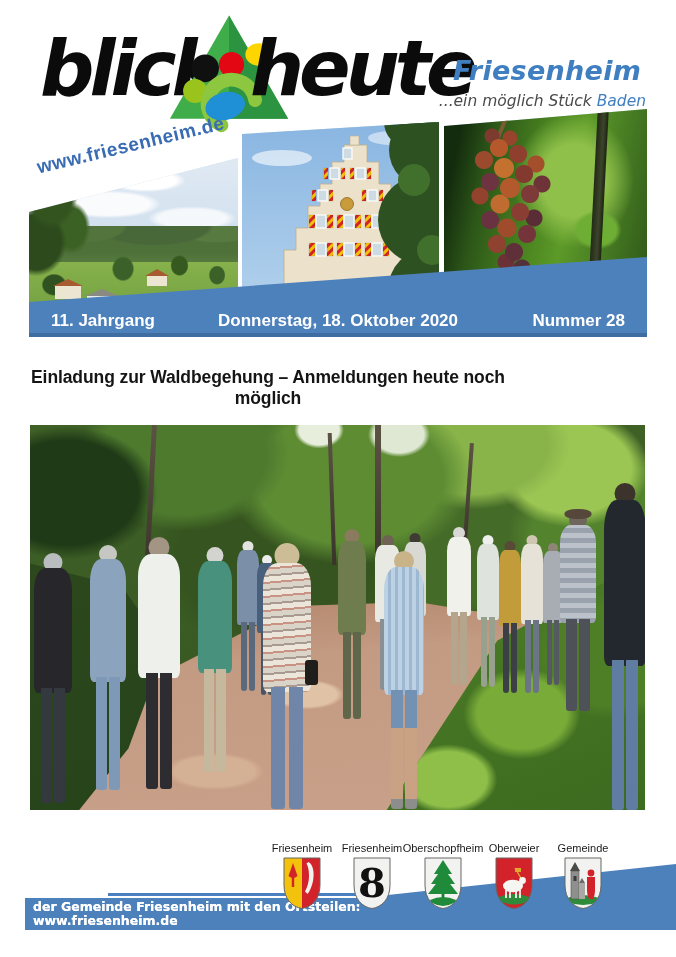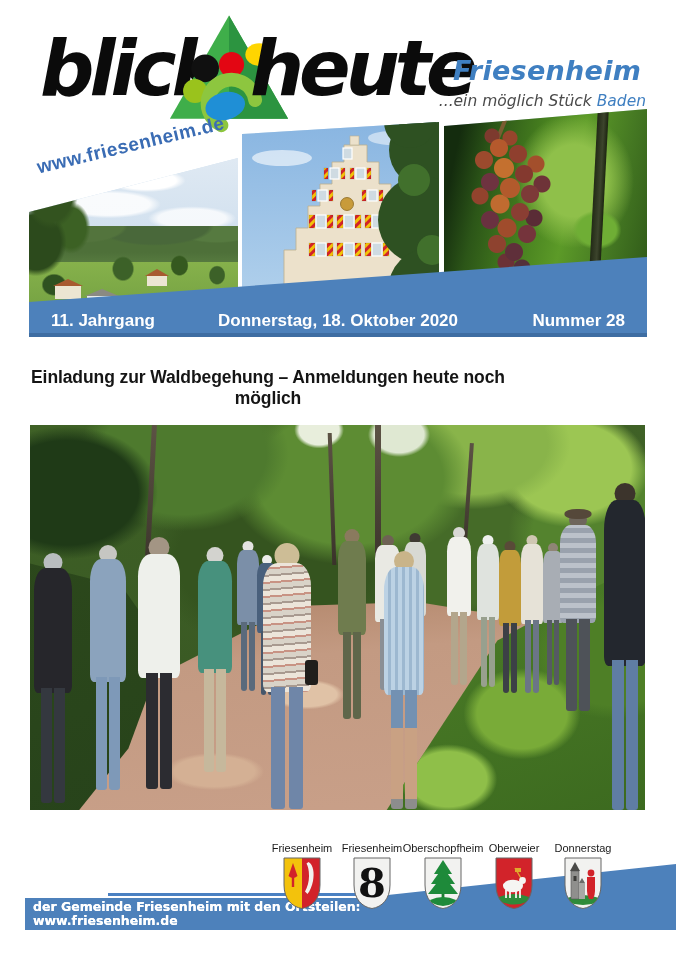--- a/index.html
+++ b/index.html
@@ -496,21 +496,21 @@
           <path d="M20,4 L11,18 H29 Z" fill="#1e8a3a"></path>
           <path d="M20,11 L8,28 H32 Z" fill="#1e8a3a"></path>
           <path d="M20,19 L5,38 H35 Z" fill="#1e8a3a"></path>
           <path d="M7,44 Q20,38 33,44 Q33,48 20,50 Q7,48 7,44 Z" fill="#1e8a3a"></path>
         </g>
         <path d="M2,2 H38 V29 C38,43 30,51 20,52.5 C10,51 2,43 2,29 Z" fill="none" stroke="#666" stroke-width="1"></path>
       </svg>
     </figure>
 
     <figure class="crest c5">
-      <figcaption>Donnerstag</figcaption>
+      <figcaption>Gemeinde</figcaption>
       <svg viewBox="0 0 40 54">
         <defs>
             <clipPath id="sh5">
               <path d="M2,2 H38 V29 C38,43 30,51 20,52.5 C10,51 2,43 2,29 Z"></path>
             </clipPath>
           </defs>
         <g clip-path="url(#sh5)">
           <rect width="40" height="54" fill="#f2f2f0"></rect>
           <path d="M4,42 Q20,36 36,42 L36,46 Q20,52 4,46 Z" fill="#2e8b3a"></path>
           <rect x="8" y="15" width="8" height="28" fill="#8f8f8d" stroke="#555" stroke-width=".6"></rect>

